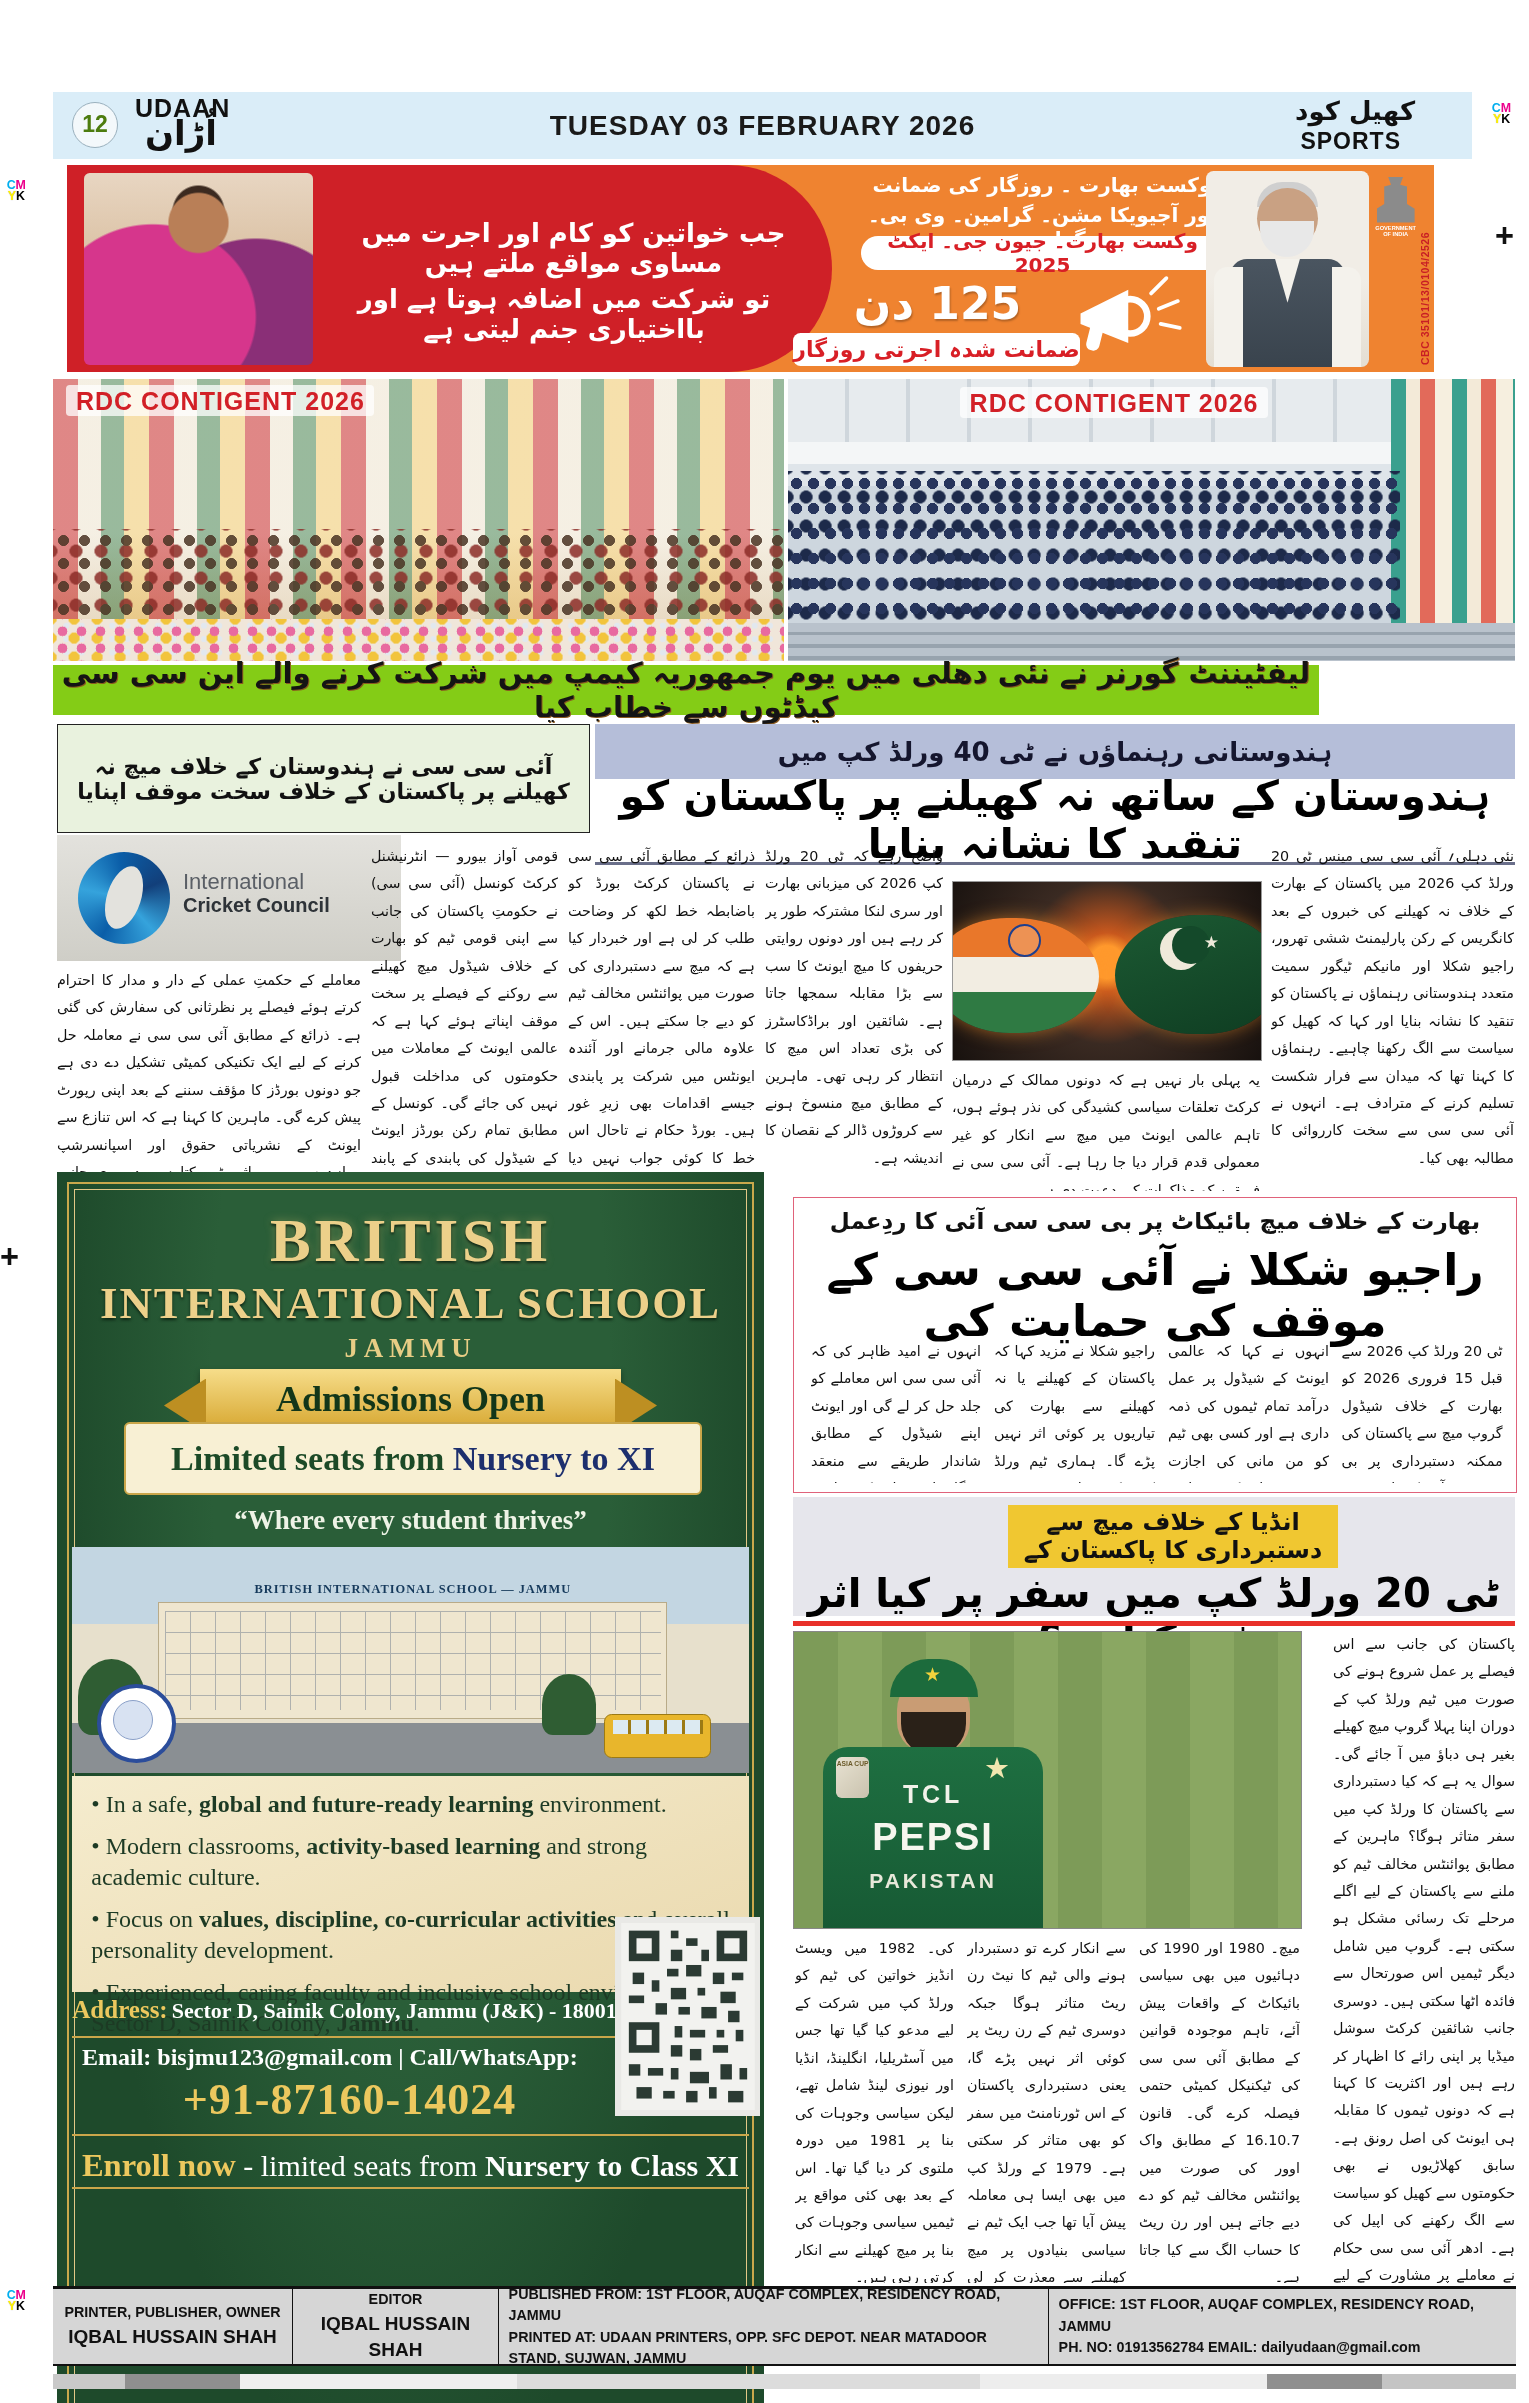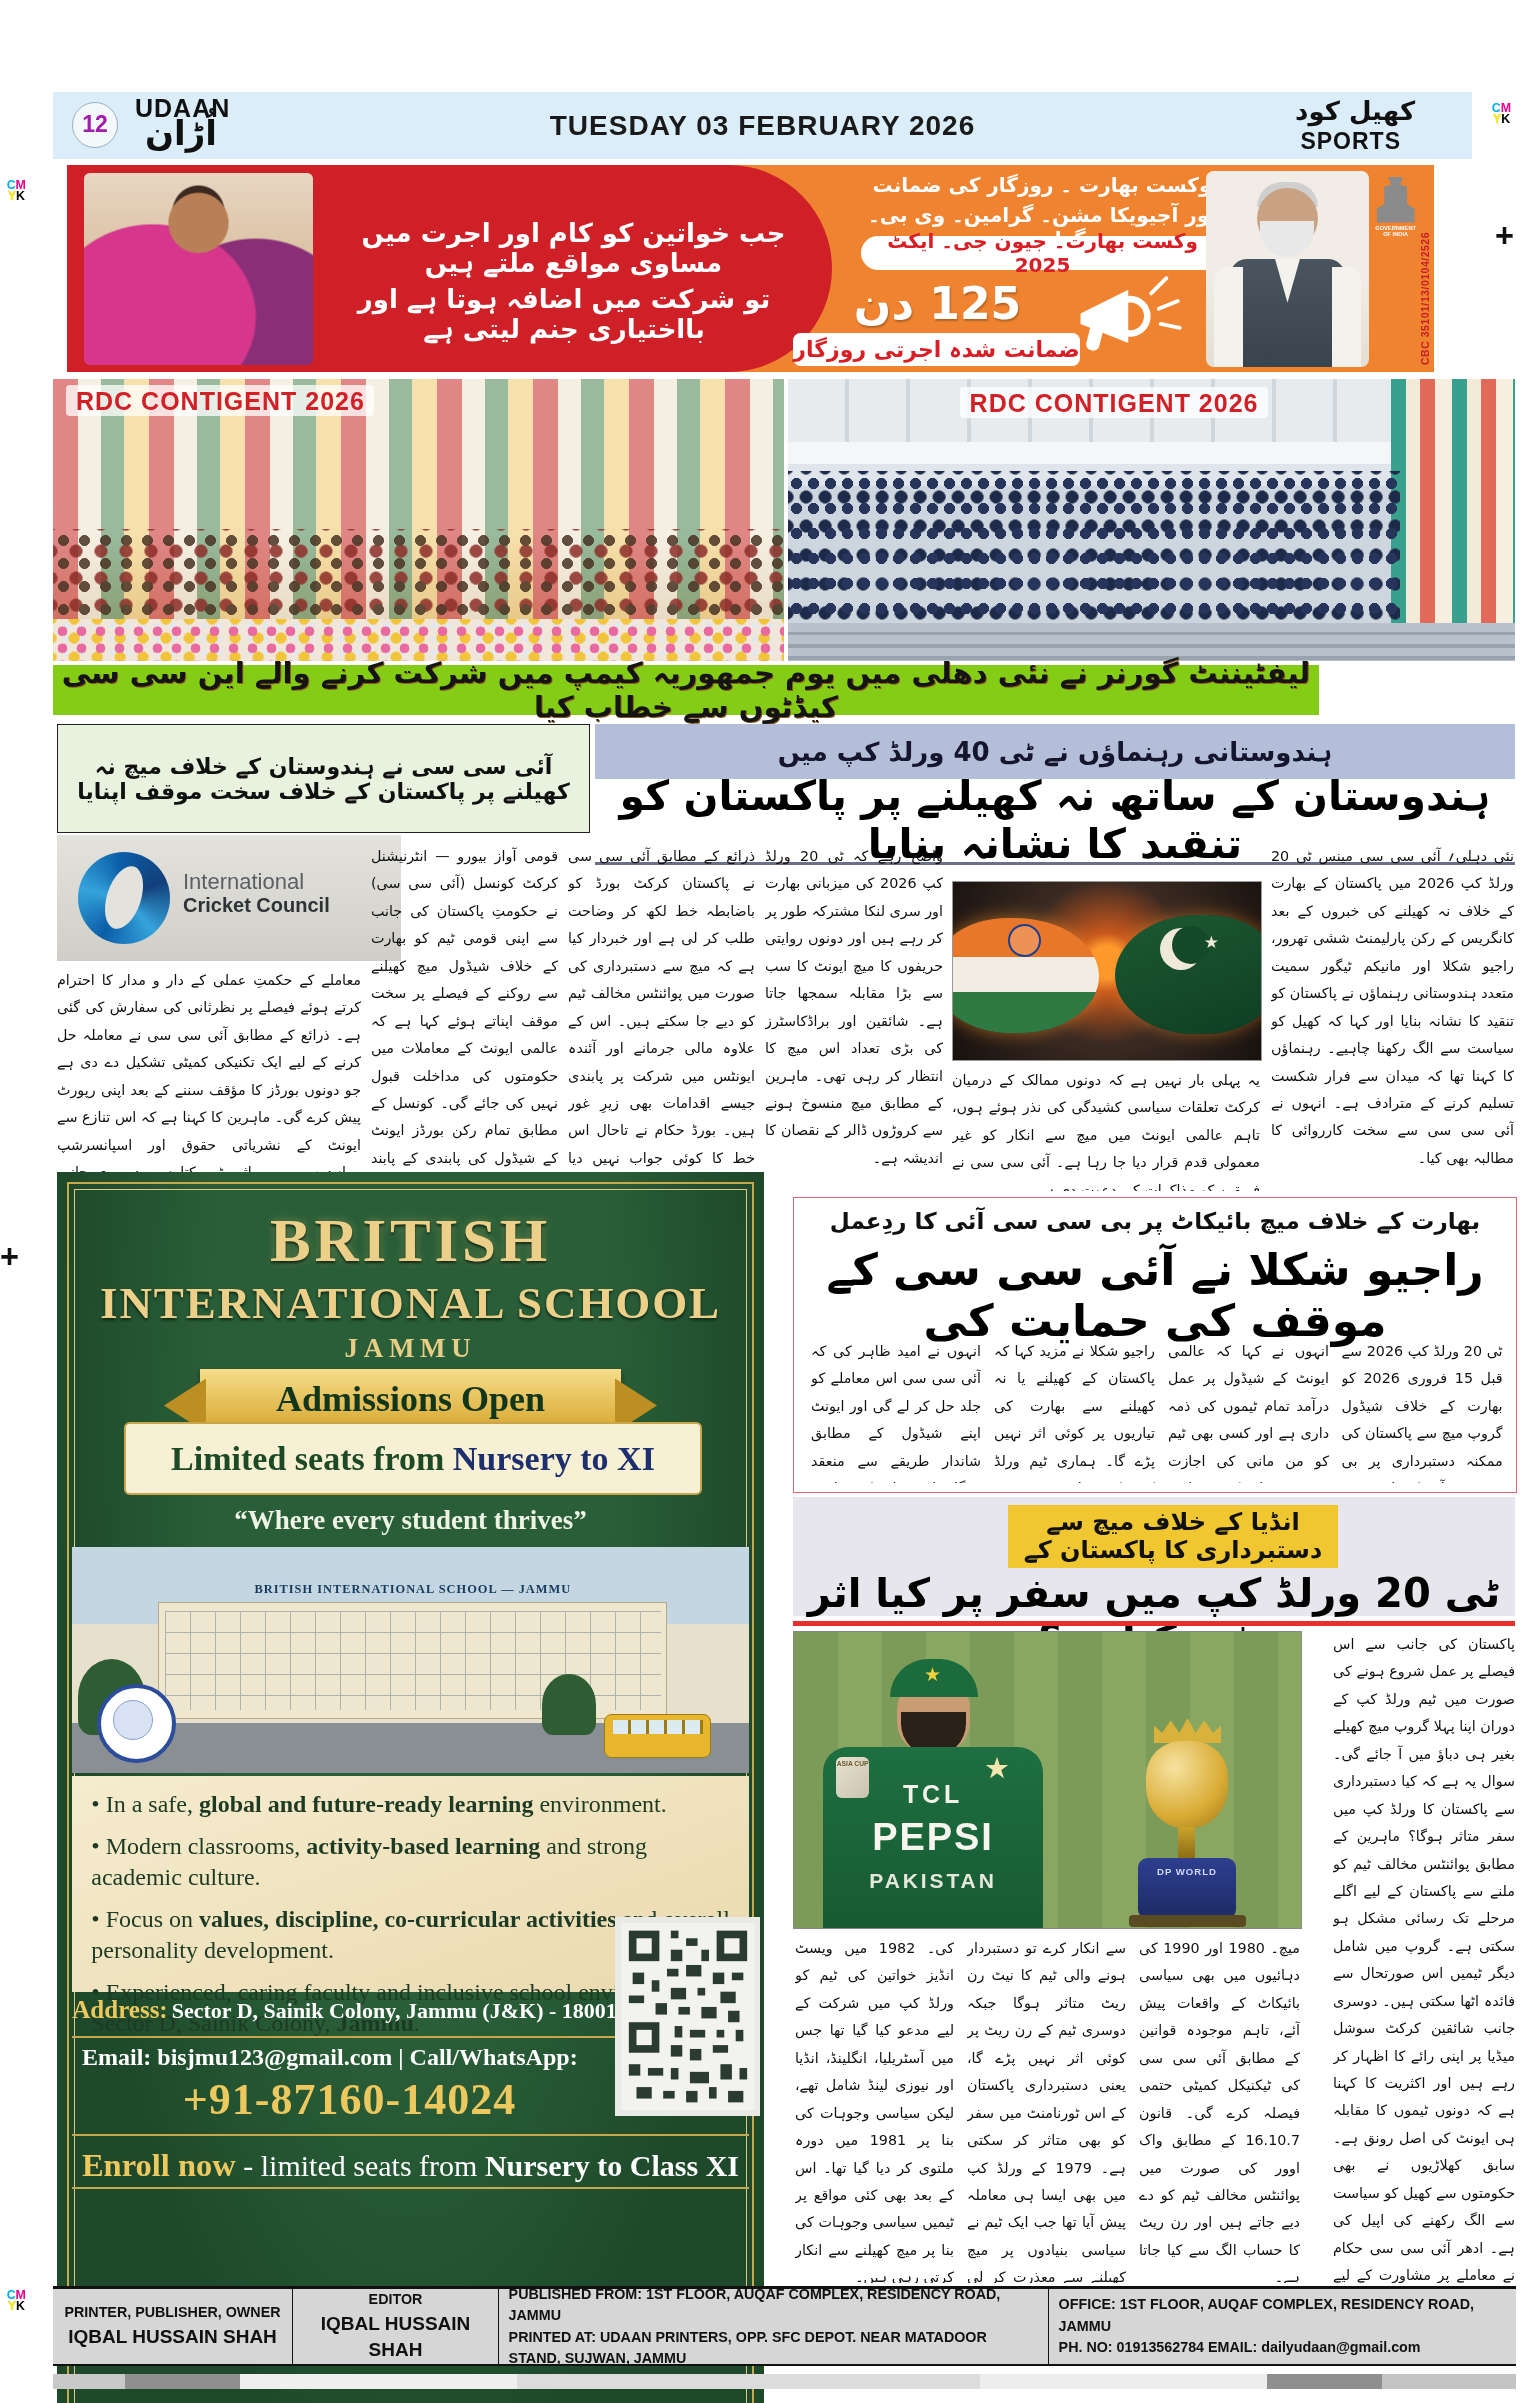--- a/index.html
+++ b/index.html
@@ -7,21 +7,21 @@
         font-family:"Liberation Sans",sans-serif;}
   .abs{position:absolute;}
   .u{font-family:"DejaVu Sans",sans-serif;direction:rtl;}
   .en{font-family:"Liberation Sans",sans-serif;}
   .serif{font-family:"Liberation Serif",serif;}
   .ctr{display:flex;align-items:center;justify-content:center;text-align:center;}
 
   
   .hdr{left:53px;top:92px;width:1419px;height:67px;background:#daedf8;}
   .pgnum{left:19px;top:9.6px;width:44px;height:44px;border:1.9px solid #9ab0bd;border-radius:50%;
-         background:#f3f8fb;font-weight:bold;font-size:23px;color:#a21caf;}
+         background:#f3f8fb;font-weight:bold;font-size:23px;color:#4d7c0f;}
   .masthead-en{left:82px;top:1.9px;font-weight:bold;font-size:25px;letter-spacing:1px;color:#111;}
   .masthead-ur{left:92px;top:21px;font-size:34px;font-weight:bold;color:#111;}
   .hdr-date{left:0;top:0;width:100%;height:67px;font-weight:bold;font-size:28px;color:#1a1a1a;letter-spacing:1px;}
   .sec-ur{right:57px;top:3.8px;font-size:26px;font-weight:bold;color:#111;}
   .sec-en{right:71px;top:36px;font-size:23px;font-weight:bold;color:#111;letter-spacing:1px;}
 
   
   .gov{left:67px;top:165px;width:1367px;height:207px;background:#ef8330;overflow:hidden;}
   .gov-red{left:0;top:0;width:765px;height:207px;background:#cf2027;border-radius:0 105px 105px 0;}
   .gov-woman{left:17px;top:7.6px;width:229px;height:192px;border-radius:5.7px;
@@ -362,29 +362,20 @@
     <div class="abs pl-head"></div>
     <div class="abs pl-beard"></div>
     <div class="abs pl-cap"></div>
     <div class="abs pl-capstar">★</div>
     <div class="abs pl-body">
       <div class="abs pl-patch en">ASIA CUP</div>
       <div class="abs pl-star">★</div>
       <div class="abs pl-tcl en">TCL</div>
       <div class="abs pl-pepsi en">PEPSI</div>
       <div class="abs pl-pak en">PAKISTAN</div>
-    </div>
-    <div class="abs trophy">
-      <div class="abs tr-crown"></div>
-      <div class="abs tr-cup"></div>
-      <div class="abs tr-stem"></div>
-      <div class="abs tr-base">
-        <div class="tr-dp en">DP WORLD</div>
-      </div>
-      <div class="abs tr-plinth"></div>
     </div>
   </div>
 
   <div class="abs ucol u" style="left:1333px;top:1631px;width:182px;height:652px;">پاکستان کی جانب سے اس فیصلے پر عمل شروع ہونے کی صورت میں ٹیم ورلڈ کپ کے دوران اپنا پہلا گروپ میچ کھیلے بغیر ہی دباؤ میں آ جائے گی۔ سوال یہ ہے کہ کیا دستبرداری سے پاکستان کا ورلڈ کپ میں سفر متاثر ہوگا؟ ماہرین کے مطابق پوائنٹس مخالف ٹیم کو ملنے سے پاکستان کے لیے اگلے مرحلے تک رسائی مشکل ہو سکتی ہے۔ گروپ میں شامل دیگر ٹیمیں اس صورتحال سے فائدہ اٹھا سکتی ہیں۔ دوسری جانب شائقین کرکٹ سوشل میڈیا پر اپنی رائے کا اظہار کر رہے ہیں اور اکثریت کا کہنا ہے کہ دونوں ٹیموں کا مقابلہ ہی ایونٹ کی اصل رونق ہے۔ سابق کھلاڑیوں نے بھی حکومتوں سے کھیل کو سیاست سے الگ رکھنے کی اپیل کی ہے۔ ادھر آئی سی سی حکام نے معاملے پر مشاورت کے لیے ہنگامی اجلاس طلب کر لیا ہے جس میں تمام رکن ممالک کے نمائندے شرکت کریں گے۔</div>
   <div class="abs ucol u" style="left:795px;top:1935px;width:159px;height:348px;">کی۔ 1982 میں ویسٹ انڈیز خواتین کی ٹیم کو ورلڈ کپ میں شرکت کے لیے مدعو کیا گیا تھا جس میں آسٹریلیا، انگلینڈ، انڈیا اور نیوزی لینڈ شامل تھے، لیکن سیاسی وجوہات کی بنا پر 1981 میں دورہ ملتوی کر دیا گیا تھا۔ اس کے بعد بھی کئی مواقع پر ٹیمیں سیاسی وجوہات کی بنا پر میچ کھیلنے سے انکار کرتی رہی ہیں۔</div>
   <div class="abs ucol u" style="left:967px;top:1935px;width:159px;height:348px;">سے انکار کرے تو دستبردار ہونے والی ٹیم کا نیٹ رن ریٹ متاثر ہوگا جبکہ دوسری ٹیم کے رن ریٹ پر کوئی اثر نہیں پڑے گا، یعنی دستبرداری پاکستان کے اس ٹورنامنٹ میں سفر کو بھی متاثر کر سکتی ہے۔ 1979 کے ورلڈ کپ میں بھی ایسا ہی معاملہ پیش آیا تھا جب ایک ٹیم نے سیاسی بنیادوں پر میچ کھیلنے سے معذرت کر لی تھی۔</div>
   <div class="abs ucol u" style="left:1139px;top:1935px;width:161px;height:348px;">میچ۔ 1980 اور 1990 کی دہائیوں میں بھی سیاسی بائیکاٹ کے واقعات پیش آئے، تاہم موجودہ قوانین کے مطابق آئی سی سی کی ٹیکنیکل کمیٹی حتمی فیصلہ کرے گی۔ قانون 16.10.7 کے مطابق واک اوور کی صورت میں پوائنٹس مخالف ٹیم کو دے دیے جاتے ہیں اور رن ریٹ کا حساب الگ سے کیا جاتا ہے۔</div>
 
   <div class="abs school">
     <div class="frame"></div>

